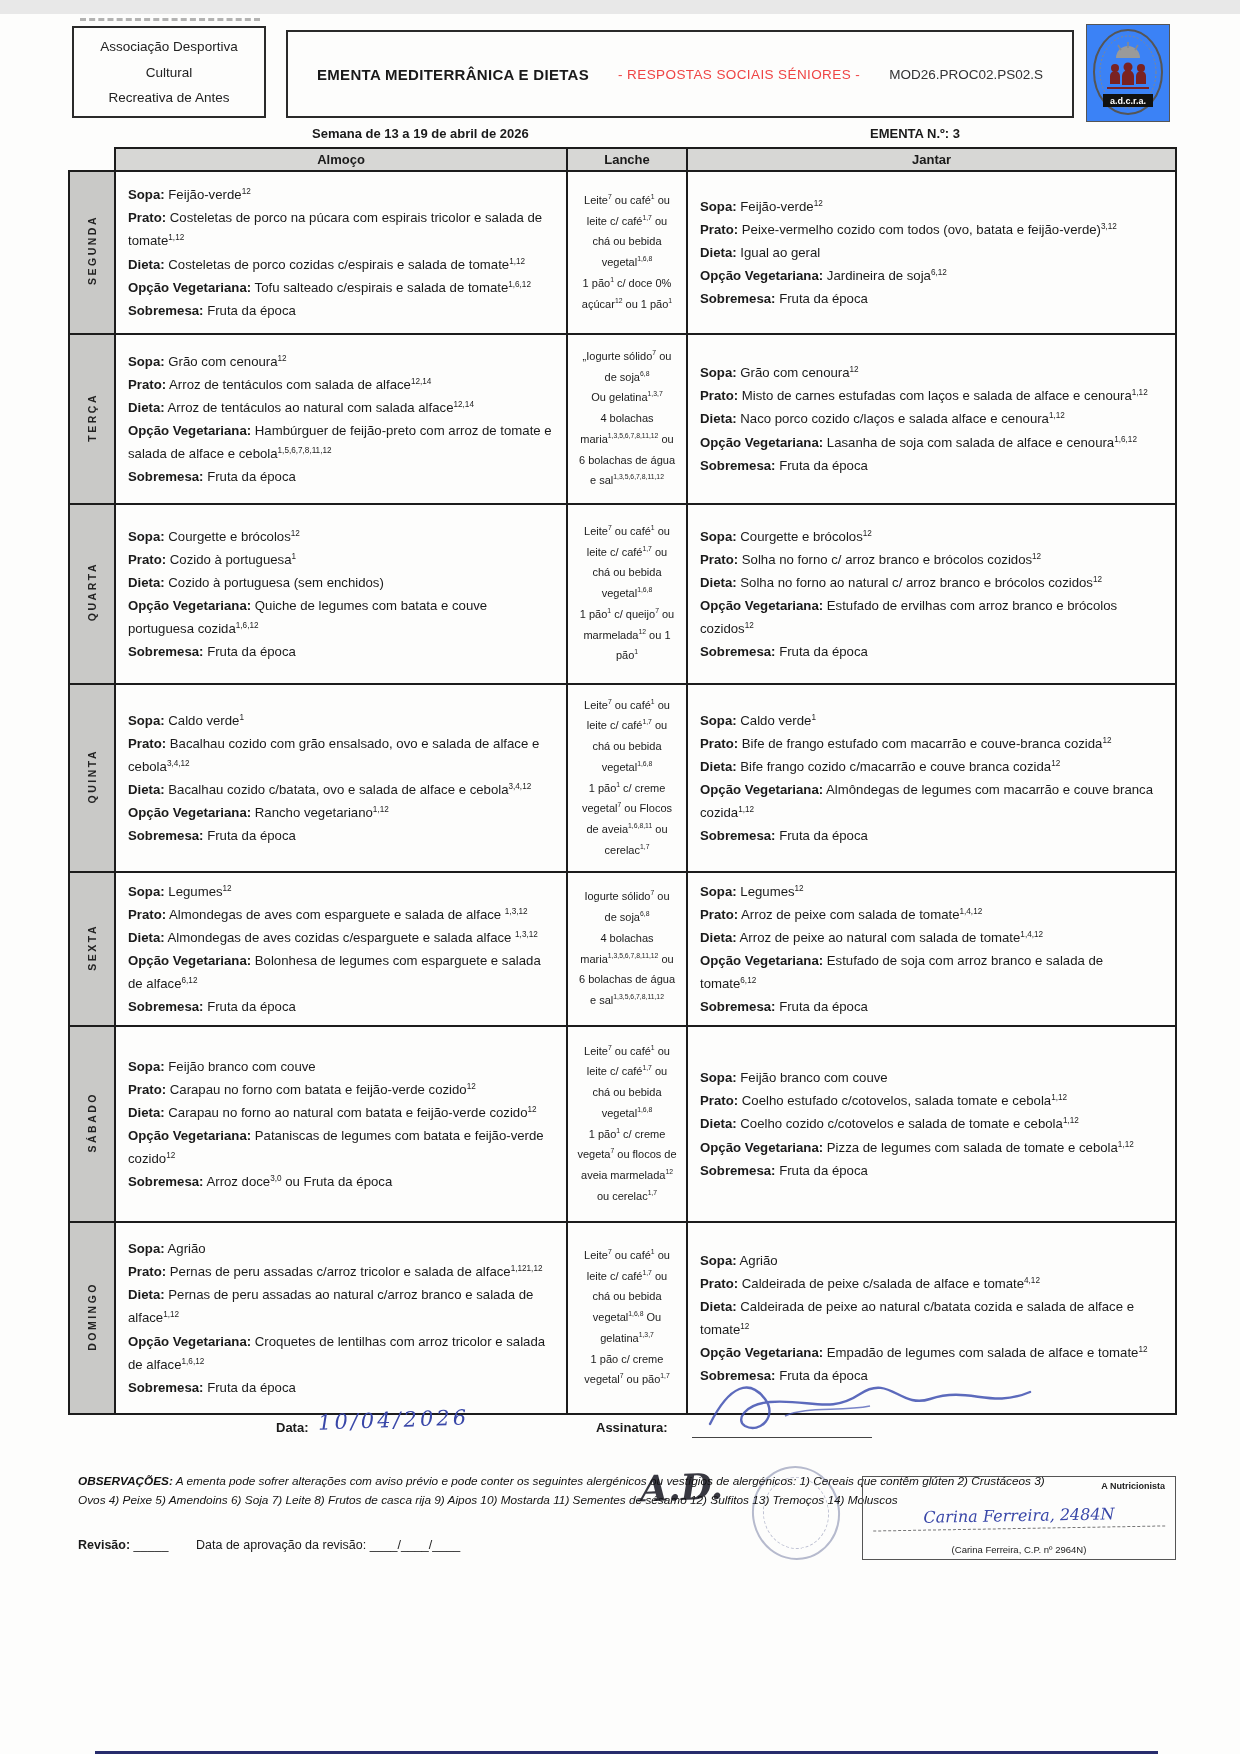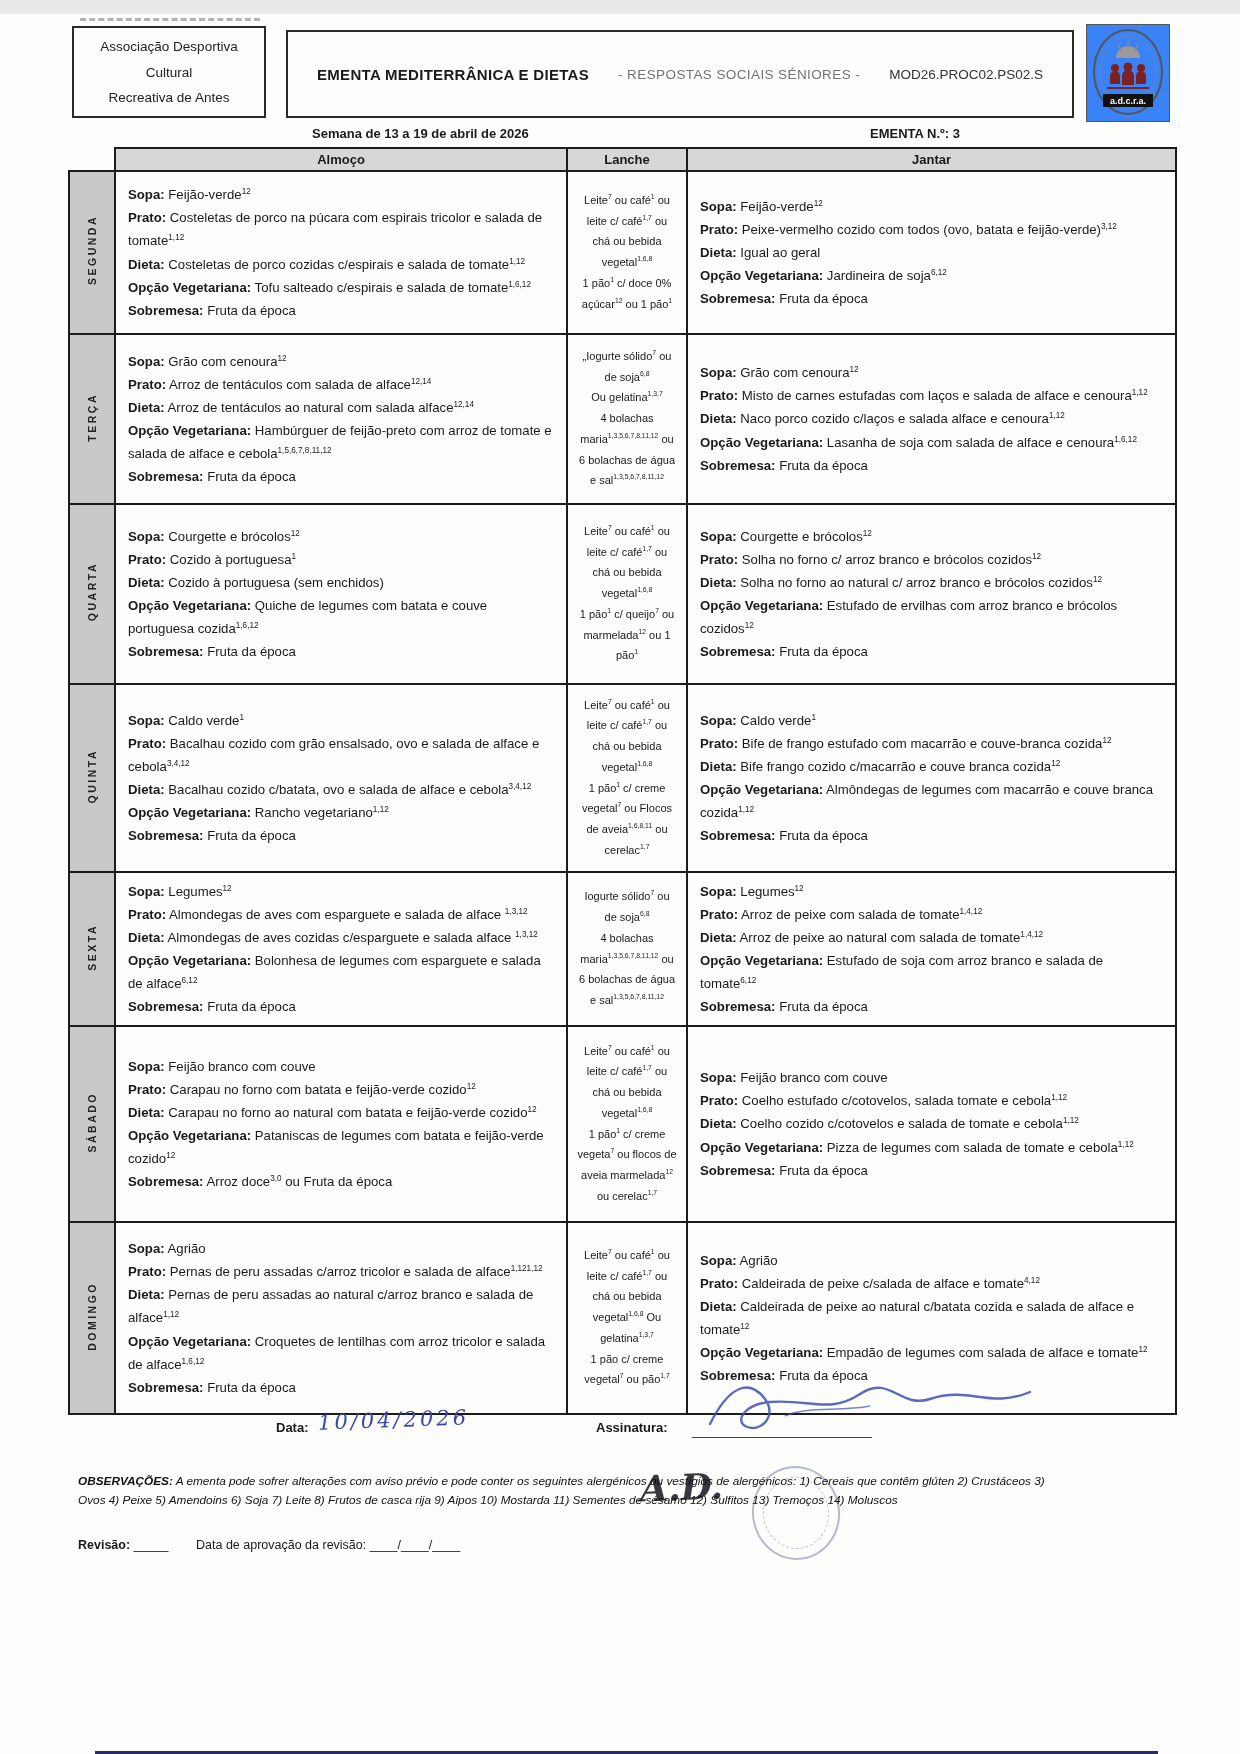--- a/index.html
+++ b/index.html
@@ -4,21 +4,21 @@
 <style>
   * { margin:0; padding:0; box-sizing:border-box; }
   body { background:#e8e8e8; font-family:"Liberation Sans", sans-serif; color:#1a1a1a; }
   .page { position:relative; width:1240px; height:1754px; background:#fdfdfc; margin:14px auto; overflow:hidden; }
 
   
   .org-box { position:absolute; left:72px; top:12px; width:194px; height:92px; border:2px solid #2a2a2a; display:flex; flex-direction:column; justify-content:space-evenly; align-items:center; text-align:center; font-size:13.5px; color:#222; }
   .scan-smudge { position:absolute; left:80px; top:4px; width:180px; height:5px; border-top:3px solid #777; border-top-style:dashed; opacity:.55; }
   .title-box { position:absolute; left:286px; top:16px; width:788px; height:88px; border:2px solid #2a2a2a; display:flex; flex-direction:row; justify-content:space-evenly; align-items:center; text-align:center; }
   .title-box .t1 { font-weight:bold; font-size:15px; letter-spacing:.3px; }
-  .title-box .t2 { font-size:13.5px; color:#737373; letter-spacing:.4px; }
+  .title-box .t2 { font-size:13.5px; color:#ef4444; letter-spacing:.4px; }
   .title-box .t3 { font-size:13.5px; color:#333; }
   .logo-box { position:absolute; left:1086px; top:10px; width:84px; height:98px; border:1.5px solid #555; display:flex; align-items:center; justify-content:center; background:#3b82f6; }
 
   
   .week-label { position:absolute; left:312px; top:112px; font-size:13px; font-weight:bold; }
   .menu-no { position:absolute; left:870px; top:112px; font-size:13px; font-weight:bold;text-align:center; }
 
   
   .menu-table { position:absolute; left:68px; top:133px; border-collapse:collapse; table-layout:fixed; }
   .menu-table th, .menu-table td { border:2.5px solid #1c1c1c; vertical-align:middle; }
@@ -368,16 +368,21 @@
 
   <div class="revisao">
     <b>Revisão:</b>
     <span>_____</span>
   </div>
   <div class="aprovacao">
     <span>Data de aprovação da revisão:</span>
     <span>____/____/____</span>
   </div>
 
+  <div class="nutri-box">
+    <div class="nutri-title">A Nutricionista</div>
+    <div class="nutri-sign">Carina Ferreira, 2484N</div>
+    <div class="nutri-caption">(Carina Ferreira, C.P. nº 2964N)</div>
+  </div>
 
   <div class="bottom-bar"></div>
 
 </div>
 
 </body></html>

